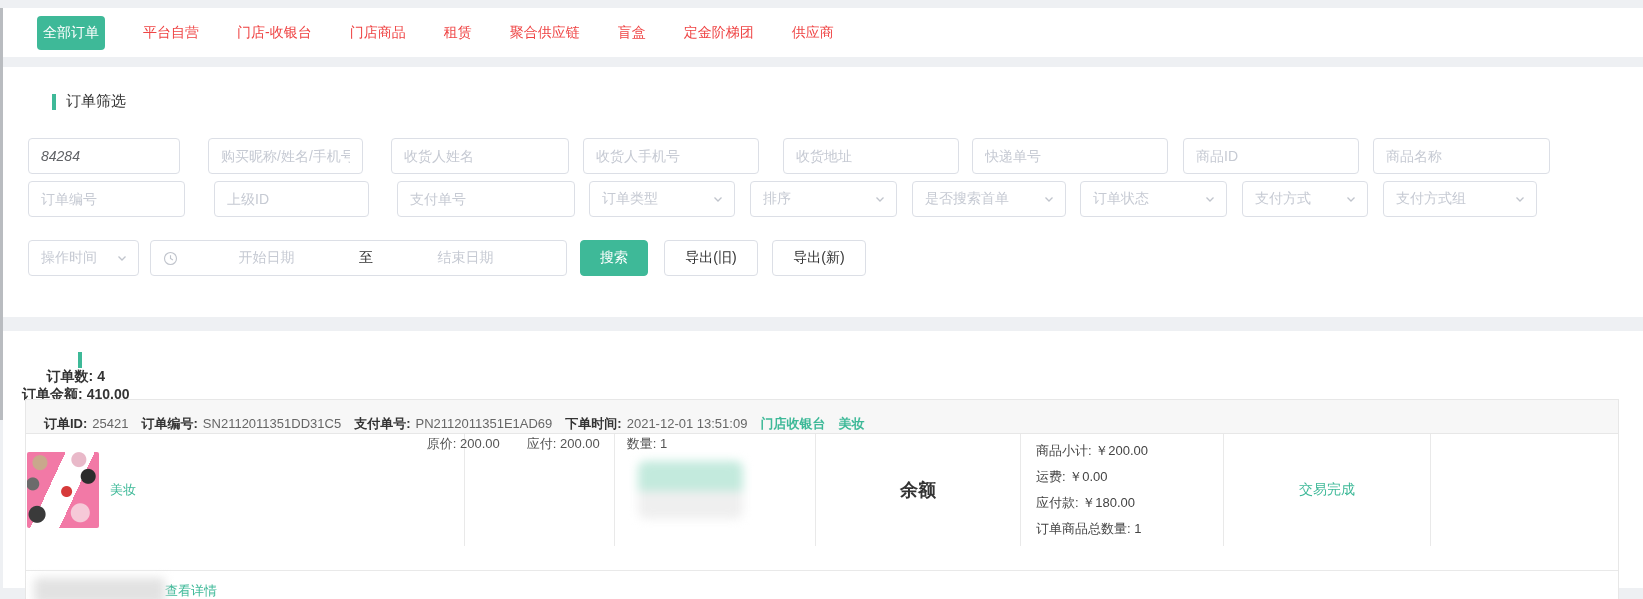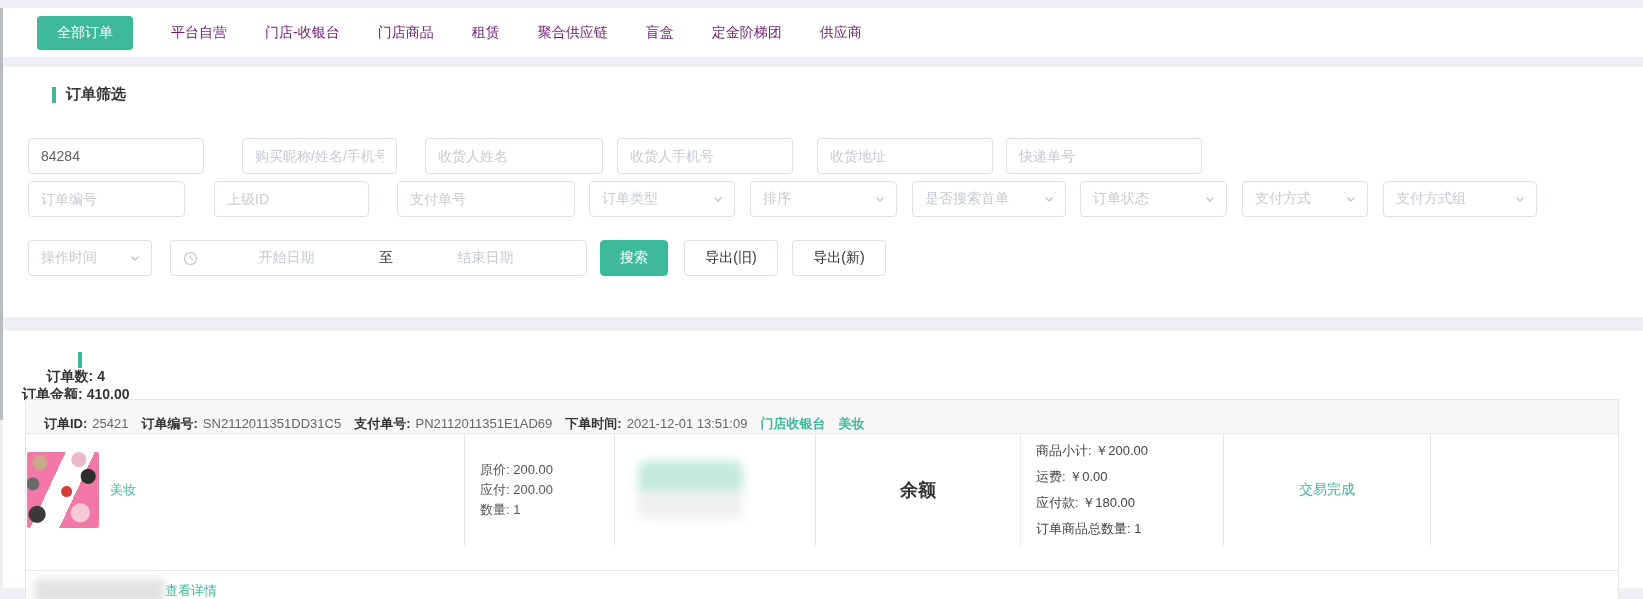--- a/index.html
+++ b/index.html
@@ -4,26 +4,26 @@
 <style>
   :root { --accent:#3eb998; --border:#dcdfe6; --ph:#c6cad3; --dark:#333; --mid:#555; --soft:#e9e9e9; }
   * { box-sizing:border-box; }
   html,body { margin:0; padding:0; }
   body { background:#eef0f3; font-family:"Liberation Sans","DejaVu Sans",sans-serif; }
   .page { position:relative; width:1643px; height:599px; background:#eef0f3; overflow:hidden; }
   .left-edge { position:absolute; left:0; top:8px; width:3px; height:412px; background:#b9bcc0; }
 
   
   .tabbar { position:absolute; top:8px; left:3px; right:0; height:49px; background:#fff; display:flex; align-items:center; padding-left:34px; }
-  .tab { font-size:14px; color:#701a75; margin-right:38px; cursor:pointer; white-space:nowrap; }
-  .tab.active { background:var(--accent); color:#fff; padding:8px 20px; border-radius:4px; }
+  .tab { font-size:14px; color:#ef4444; margin-right:38px; cursor:pointer; white-space:nowrap; }
+  .tab.active { background:var(--accent); color:#fff; padding:8px 6px; border-radius:4px; }
 
   
   .filter-panel { position:absolute; top:67px; left:3px; right:0; height:250px; background:#fff; }
-  .section-title { position:absolute; top:18px; left:15px; display:flex; align-items:center; font-size:15px; font-weight:bold; color:var(--dark);padding-left:34px; }
+  .section-title { position:absolute; top:25px; left:15px; display:flex; align-items:center; font-size:15px; font-weight:normal; color:var(--dark);padding-left:34px; }
   .bar { width:4px; height:16px; background:var(--accent); margin-right:10px; }
   .frow { position:absolute; left:25px; display:flex; align-items:center; }
   .frow1 { top:71px; } .frow2 { top:114px; } .frow3 { top:173px; }
   .f-input { height:36px; border:1px solid var(--border); border-radius:4px; padding:0 12px; font-size:14px; color:#606266; outline:none; background:#fff; }
   .f-input::placeholder { color:var(--ph); }
   .select { height:36px; border:1px solid var(--border); border-radius:4px; background:#fff; display:flex; align-items:center; justify-content:space-between; padding:0 10px 0 12px; font-size:14px; color:var(--ph); cursor:pointer; }
   .daterange { height:36px; border:1px solid var(--border); border-radius:4px; background:#fff; display:flex; align-items:center; padding:0 12px; font-size:14px; color:var(--ph); }
   .daterange .half { flex:1; text-align:center;font-family:Liberation Mono, monospace; }
   .daterange .sep { color:#333; padding:0 4px; }
   .btn { height:36px; border:1px solid var(--border); border-radius:4px; background:#fff; font-size:14px; color:#333; cursor:pointer; font-family:inherit; }
@@ -38,21 +38,21 @@
   
   .order-card { position:absolute; top:68px; left:22px; width:1594px; border:1px solid #e7e7e7; background:#fff; }
   .card-header { height:34px; background:#f7f7f7; border-bottom:1px solid #e7e7e7; display:flex; align-items:flex-end; padding-left:18px; font-size:13px; color:#666; }
   .card-header .lbl { font-weight:bold; color:var(--dark); margin-right:5px; }
   .card-header .pair { margin-right:13px; white-space:nowrap; }
   .card-header .badge { font-weight:bold; color:var(--accent); margin-right:13px; }
   .card-body { display:flex; height:112px; }
   .cell { border-right:1px solid var(--soft); height:100%; }
   .cell:last-child { border-right:none; }
   .c-product { width:439px; display:flex; align-items:center; }
-  .c-price { width:150px; display:flex; flex-direction:column; justify-content:center; padding-left:15px; font-size:13px; color:var(--mid); line-height:20px; }
+  .c-price { width:150px; display:flex; flex-direction:row; justify-content:center; padding-left:15px; font-size:13px; color:var(--mid); line-height:20px;gap:27px; }
   .c-buyer { width:201px; display:flex; align-items:center; }
   .c-pay { width:205px; display:flex; align-items:center; justify-content:center; font-size:18px; font-weight:bold; color:var(--dark); }
   .c-totals { width:203px; display:flex; flex-direction:column; justify-content:center; padding-left:15px; font-size:13px; color:#444; line-height:26px; }
   .c-status { width:207px; display:flex; align-items:center; justify-content:center; font-size:14px; color:var(--accent); }
   .c-actions { flex:1; }
   .product-img { width:72px; height:76px; margin-left:1px; border-radius:2px; flex:none;
     background:
       radial-gradient(circle at 18% 14%, #c9a88c 0 7px, transparent 8px),
       radial-gradient(circle at 72% 10%, #e9b9c9 0 7px, transparent 8px),
       radial-gradient(circle at 85% 32%, #2d2d2d 0 7px, transparent 8px),
@@ -87,26 +87,28 @@
     <div class="tab">供应商</div>
   </div>
 
   <div class="filter-panel">
     <div class="section-title">
       <span class="bar"></span>
       <span>订单筛选</span>
     </div>
 
     <div class="frow frow1">
-      <input class="f-input" style="width: 176px; margin-right: 38px;" value="84284">
+      <input class="f-input" style="width: 152px; margin-right: 28px; font-style: italic;" value="84284">
       <input class="f-input" style="width: 155px; margin-right: 28px;" placeholder="购买昵称/姓名/手机号">
       <input class="f-input" style="width: 178px; margin-right: 14px;" placeholder="收货人姓名">
       <input class="f-input" style="width: 176px; margin-right: 24px;" placeholder="收货人手机号">
       <input class="f-input" style="width: 176px; margin-right: 13px;" placeholder="收货地址">
       <input class="f-input" style="width: 196px; margin-right: 15px;" placeholder="快递单号">
+      <input class="f-input" style="width: 176px; margin-right: 14px;" placeholder="商品ID">
+      <input class="f-input" style="width: 177px;" placeholder="商品名称">
     </div>
 
     <div class="frow frow2">
       <input class="f-input" style="width: 157px; margin-right: 29px;" placeholder="订单编号">
       <input class="f-input" style="width: 155px; margin-right: 28px;" placeholder="上级ID">
       <input class="f-input" style="width: 178px; margin-right: 14px;" placeholder="支付单号">
       <div class="select" style="width:146px;margin-right:15px">
         <span>订单类型</span>
         <svg width="12" height="12" viewBox="0 0 12 12">
             <path d="M2.5 4.5 L6 8 L9.5 4.5" fill="none" stroke="#c0c4cc" stroke-width="1.3"></path>
@@ -138,21 +140,21 @@
       </div>
       <div class="select" style="width:154px">
         <span>支付方式组</span>
         <svg width="12" height="12" viewBox="0 0 12 12">
             <path d="M2.5 4.5 L6 8 L9.5 4.5" fill="none" stroke="#c0c4cc" stroke-width="1.3"></path>
           </svg>
       </div>
     </div>
 
     <div class="frow frow3">
-      <div class="select" style="width:124px;margin-right:18px">
+      <div class="select" style="width:111px;margin-right:11px">
         <span>操作时间</span>
         <svg width="12" height="12" viewBox="0 0 12 12">
             <path d="M2.5 4.5 L6 8 L9.5 4.5" fill="none" stroke="#c0c4cc" stroke-width="1.3"></path>
           </svg>
       </div>
       <div class="daterange" style="width:417px;margin-right:13px">
         <svg width="15" height="15" viewBox="0 0 16 16">
             <circle cx="8" cy="8" r="6.4" fill="none" stroke="#c0c4cc" stroke-width="1.2"></circle>
             <path d="M8 4.5 V8 L10.6 9.6" fill="none" stroke="#c0c4cc" stroke-width="1.2"></path>
           </svg>

